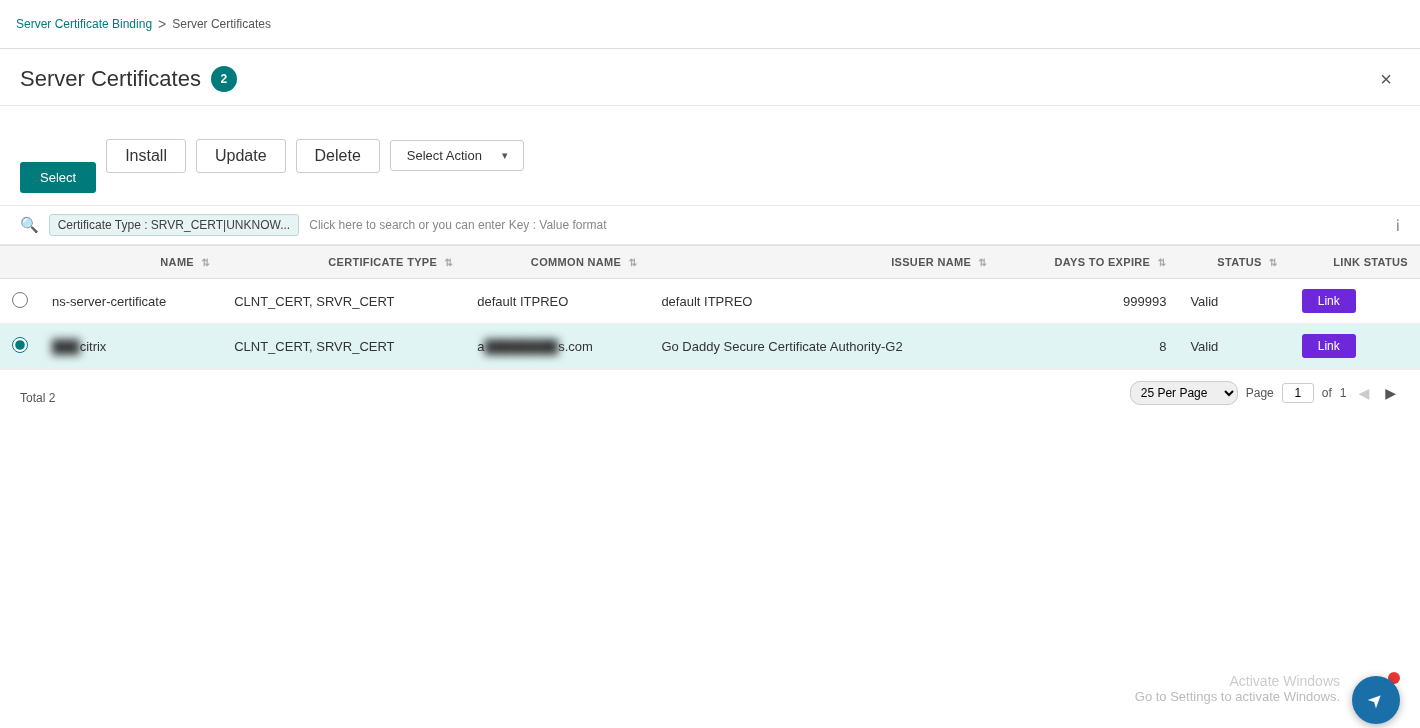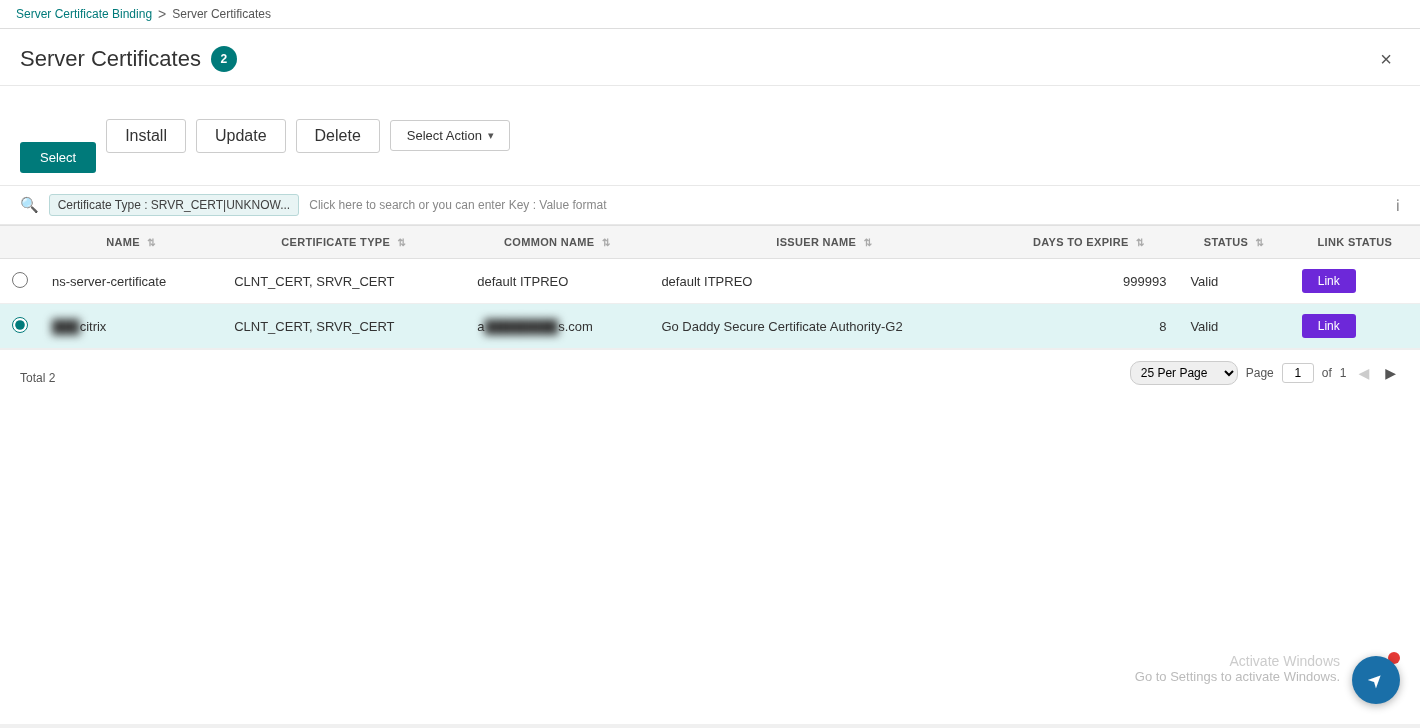--- a/index.html
+++ b/index.html
@@ -9,21 +9,21 @@
       background: #f0f0f0;
       width: 1420px;
       height: 728px;
       overflow: hidden;
       position: relative;
     }
 
     
     .breadcrumb-bar {
       background: #fff;
-      padding: 6px 16px;
+      padding: 16px 16px;
       border-bottom: 1px solid #ddd;
       display: flex;
       align-items: center;
       gap: 6px;
       font-size: 12px;
     }
     .breadcrumb-link {
       color: #007a7a;
       cursor: pointer;
       text-decoration: none;
@@ -112,21 +112,21 @@
     .btn-dropdown {
       background: #fff;
       color: #333;
       border: 1px solid #ccc;
       padding: 7px 16px;
       border-radius: 3px;
       cursor: pointer;
       font-size: 13px;
       display: flex;
       align-items: center;
-      gap: 6px;
+      gap: 20px;
     }
     .chevron-down { font-size: 11px; color: #555; }
 
     
     .search-bar {
       display: flex;
       align-items: center;
       padding: 8px 20px;
       gap: 10px;
       border-bottom: 1px solid #e8e8e8;
@@ -165,21 +165,21 @@
       border-collapse: collapse;
       font-size: 12.5px;
     }
     thead tr {
       background: #f5f5f5;
       border-top: 1px solid #e0e0e0;
       border-bottom: 1px solid #e0e0e0;
     }
     thead th {
       padding: 10px 12px;
-      text-align: center;
+      text-align: right;
       font-weight: 600;
       color: #555;
       font-size: 11px;
       letter-spacing: 0.03em;
       text-transform: uppercase;
       white-space: nowrap;
       position: relative;
     }
     thead th .sort-icon {
       display: inline-block;

